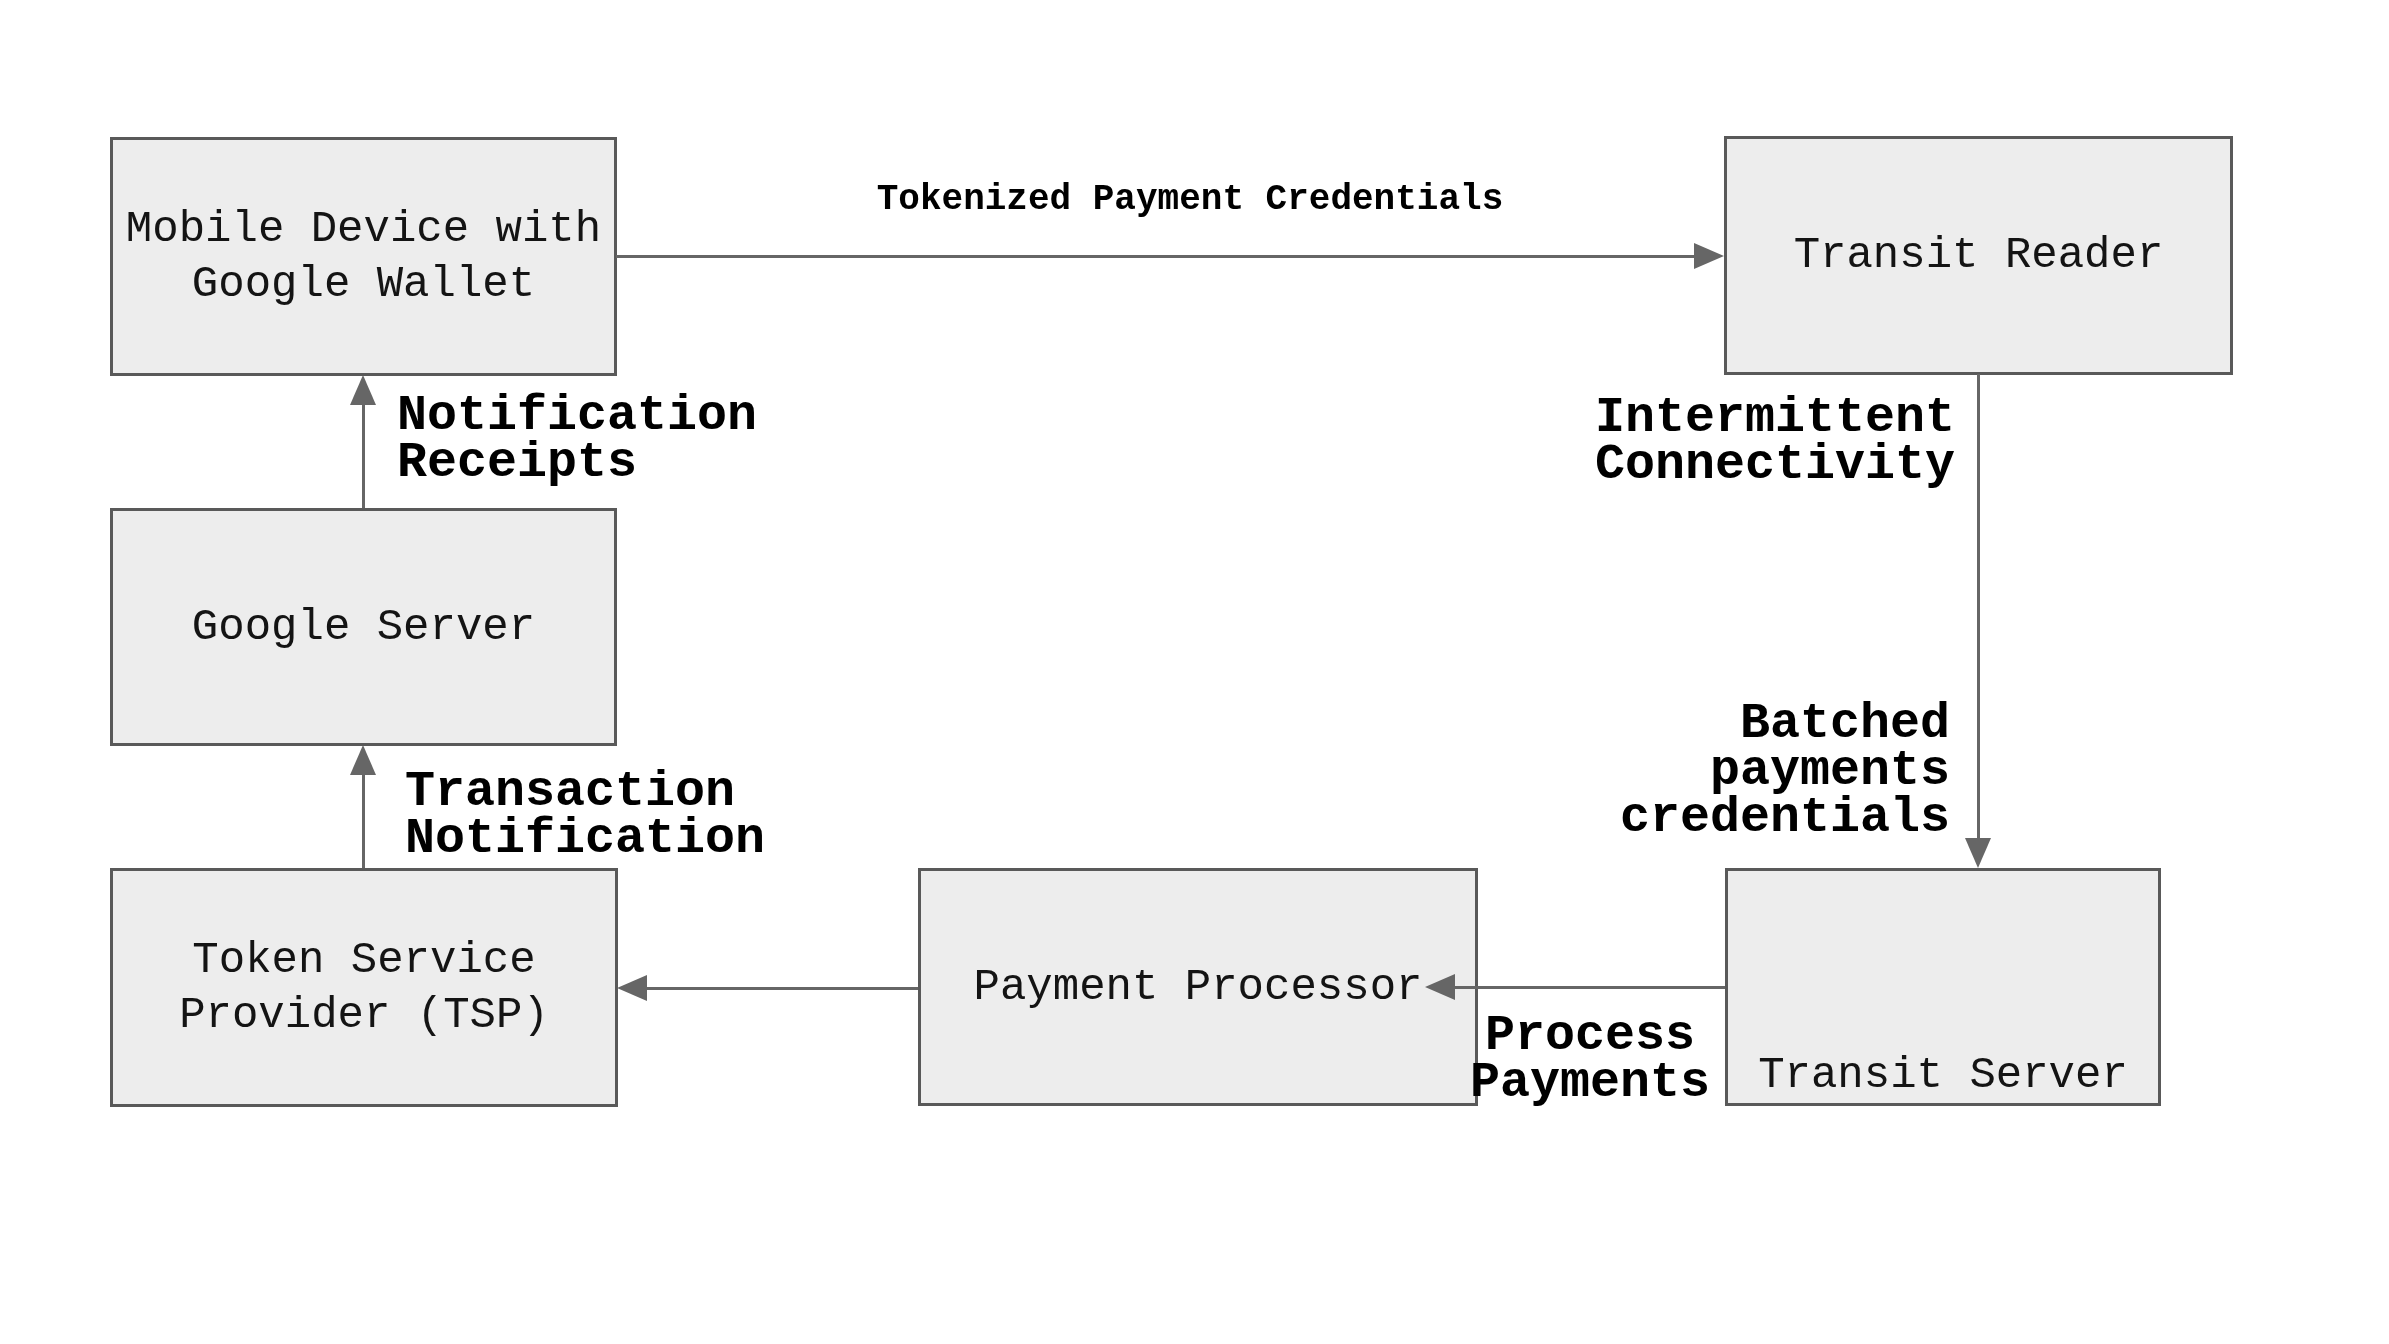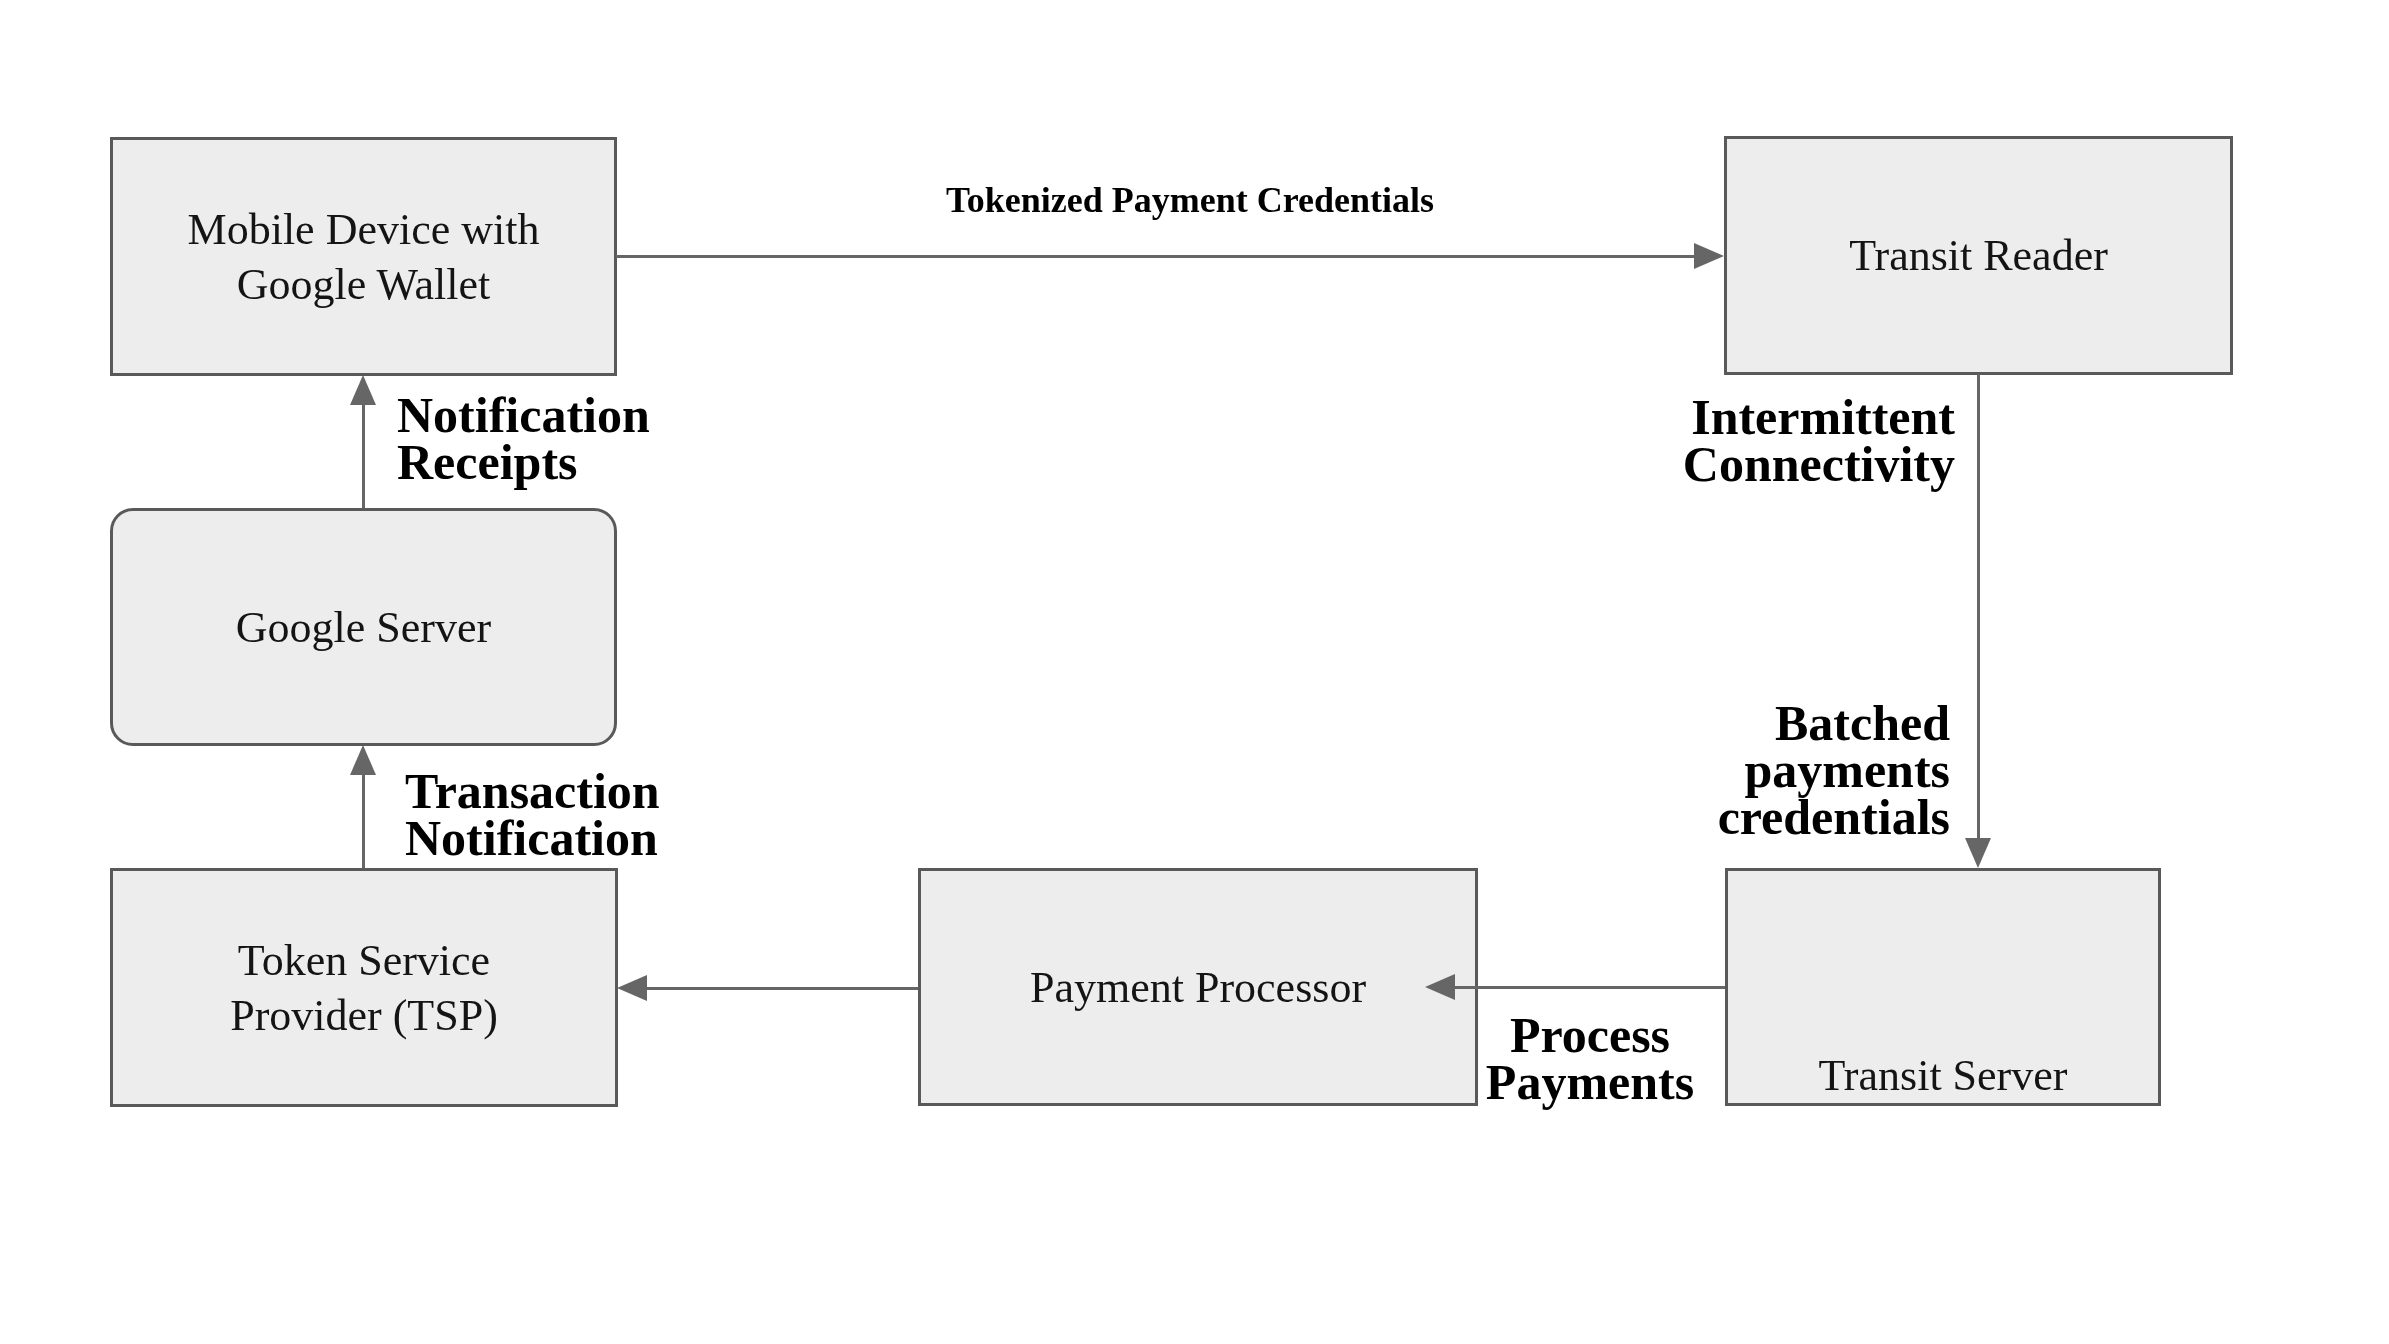--- a/index.html
+++ b/index.html
@@ -8,21 +8,21 @@
     --box-border:#595959;
     --arrow-color:#666666;
     --box-text-color:#141414;
     --label-text-color:#000000;
   }
   html,body{margin:0;padding:0;background:#fff;}
   #diagram{
     position:relative;
     width:2389px;height:1344px;
     background:var(--background);
-    font-family:Liberation Serif, serif;
+    font-family:Liberation Mono, monospace;
     overflow:hidden;
   }
   .box{
     position:absolute;
     background:var(--box-fill);
     border:3px solid var(--box-border);
     box-sizing:border-box;
     display:flex;flex-direction:column;
     align-items:center;justify-content:center;
     font-size:44px;line-height:55px;
@@ -57,21 +57,21 @@
 
   <div class="box" style="left:110px;top:137px;width:507px;height:239px;">
     <div>Mobile Device with</div>
     <div>Google Wallet</div>
   </div>
 
   <div class="box" style="left:1724px;top:136px;width:509px;height:239px;">
     <div>Transit Reader</div>
   </div>
 
-  <div class="box" style="left:110px;top:508px;width:507px;height:238px;border-radius:23px;">
+  <div class="box" style="left:110px;top:508px;width:507px;height:238px;">
     <div>Google Server</div>
   </div>
 
   <div class="box" style="left:110px;top:868px;width:508px;height:239px;">
     <div>Token Service</div>
     <div>Provider (TSP)</div>
   </div>
 
   <div class="box" style="left:918px;top:868px;width:560px;height:238px;">
     <div>Payment Processor</div>

